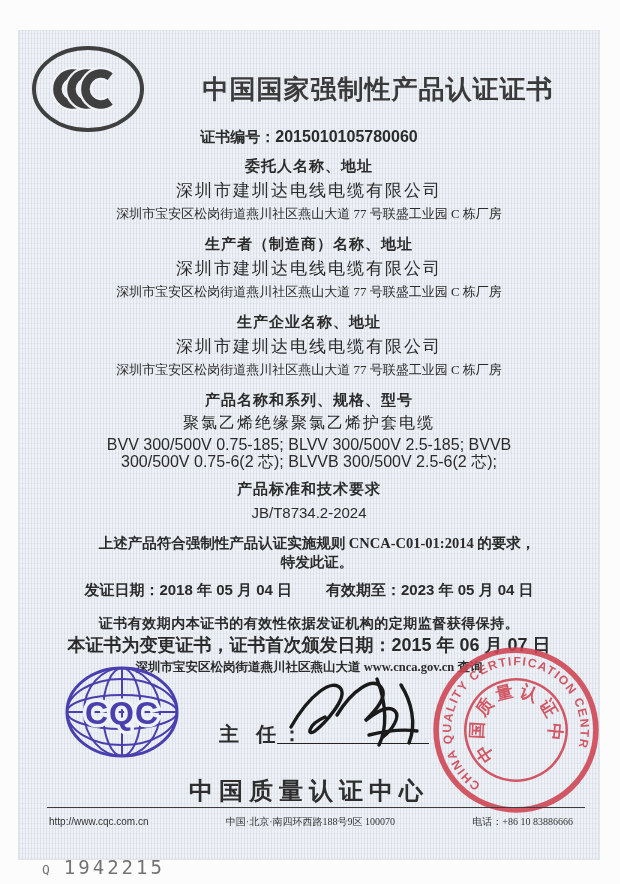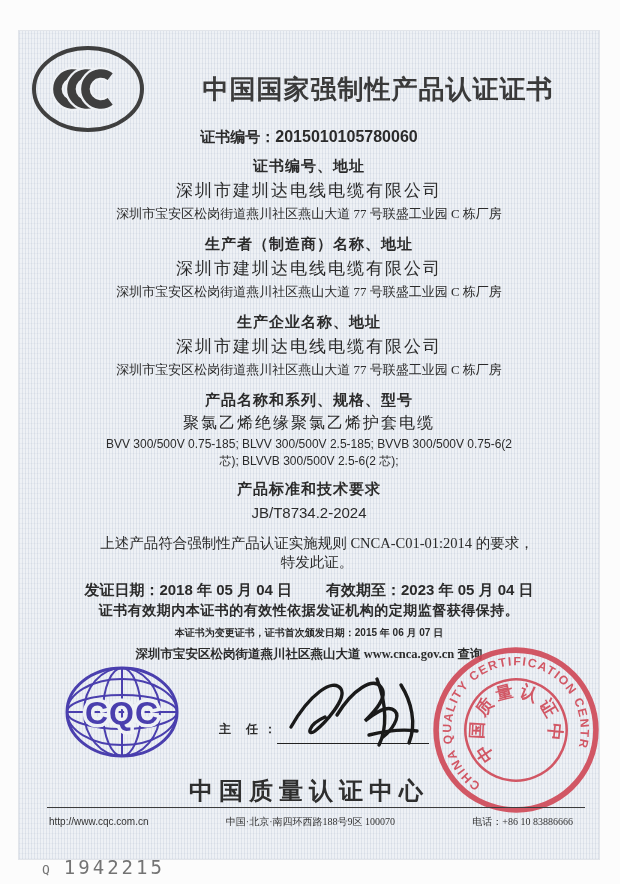--- a/index.html
+++ b/index.html
@@ -31,35 +31,35 @@
   .cert-no{margin-top:2px;font-size:15px;font-weight:bold;line-height:20px;}
   .cert-no .num{font-family:"Liberation Sans", sans-serif;font-size:16px;}
 
   .section{margin-top:6px;}
   .sec-heading{font-size:15px;font-weight:bold;line-height:22px;letter-spacing:1px;margin-top:8px;}
   .company{font-size:17px;line-height:24px;letter-spacing:2px;margin-top:2px;}
   .address{font-size:13px;line-height:22px;}
   .product{font-size:16px;line-height:24px;letter-spacing:2px;}
   .models{
     font-family:"Liberation Sans", sans-serif;
-    font-size:12px;line-height:17px;width:408px;margin:1px auto 0 auto;
+    font-size:16px;line-height:17px;width:408px;margin:1px auto 0 auto;
   }
   .standard{font-family:"Liberation Sans", sans-serif;font-size:15px;line-height:22px;margin-top:2px;}
 
-  .statement{margin-top:10px;font-size:14.5px;font-weight:normal;line-height:19px;padding-left:16px;}
+  .statement{margin-top:10px;font-size:14.5px;font-weight:bold;line-height:19px;padding-left:16px;}
   .dates{margin-top:8px;font-size:15px;font-weight:bold;line-height:20px;}
   .dates .gap{display:inline-block;width:34px;}
   .dates .val{font-family:"Liberation Sans", sans-serif;}
-  .note1{margin-top:1px;font-size:14px;font-weight:bold;line-height:19px;letter-spacing:0.5px;}
-  .note2{margin-top:3px;font-size:10px;font-weight:bold;line-height:19px;}
+  .note1{margin-top:14px;font-size:14px;font-weight:bold;line-height:19px;letter-spacing:0.5px;}
+  .note2{margin-top:3px;font-size:18px;font-weight:bold;line-height:19px;}
   .note2 .val{font-family:"Liberation Sans", sans-serif;}
   .note3{margin-top:3px;font-size:12.5px;font-weight:bold;line-height:18px;}
 
   .cqc-logo{position:absolute;left:44px;top:634px;}
-  .director{position:absolute;left:200px;top:690px;font-size:12px;font-weight:bold;letter-spacing:6px;}
+  .director{position:absolute;left:200px;top:690px;font-size:20px;font-weight:bold;letter-spacing:6px;}
   .sig-line{position:absolute;left:258px;top:712px;width:152px;border-bottom:1.5px solid #222;}
   .signature{position:absolute;left:262px;top:630px;}
   .seal{position:absolute;left:408px;top:610px;}
 
   .org-name{
     position:absolute;left:0;right:0;top:745px;text-align:center;
     font-family:"Liberation Sans", sans-serif;
     font-size:24px;font-weight:bold;color:#2e2e2e;letter-spacing:6px;line-height:30px;
   }
   .rule{position:absolute;left:28px;right:14px;top:776px;border-top:1.6px solid #3c3c3c;}
@@ -94,21 +94,21 @@
       </svg>
     </div>
     <div class="title">中国国家强制性产品认证证书</div>
   </div>
 
   <div class="cert-no center">
     <span>证书编号：</span><span class="num">2015010105780060</span>
   </div>
 
   <div class="section center">
-    <div class="sec-heading">证书编号、地址</div>
+    <div class="sec-heading">委托人名称、地址</div>
     <div class="company">深圳市建圳达电线电缆有限公司</div>
     <div class="address">深圳市宝安区松岗街道燕川社区燕山大道 77 号联盛工业园 C 栋厂房</div>
   </div>
 
   <div class="section center">
     <div class="sec-heading">生产者（制造商）名称、地址</div>
     <div class="company">深圳市建圳达电线电缆有限公司</div>
     <div class="address">深圳市宝安区松岗街道燕川社区燕山大道 77 号联盛工业园 C 栋厂房</div>
   </div>
 

